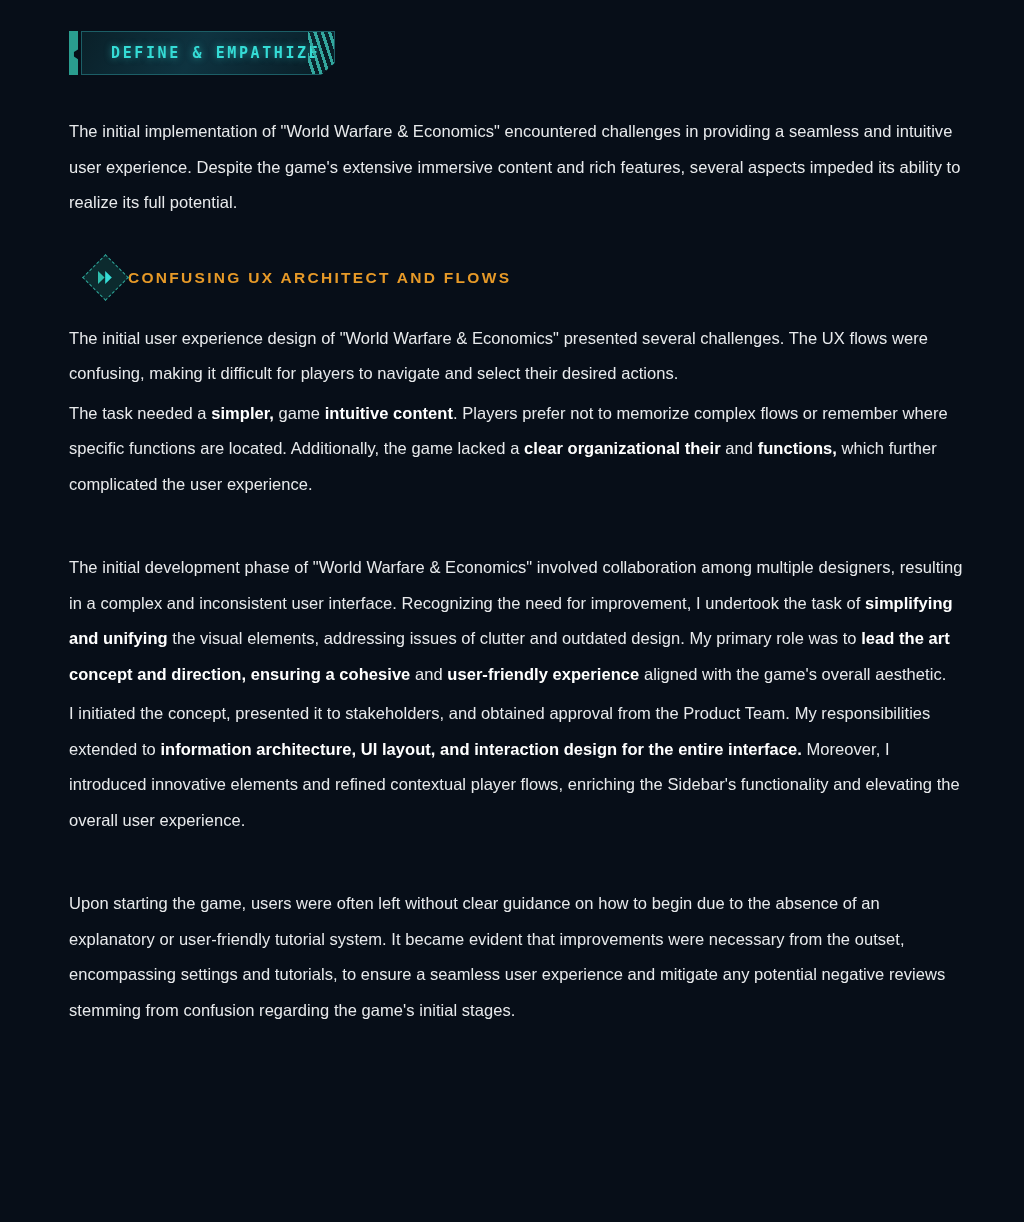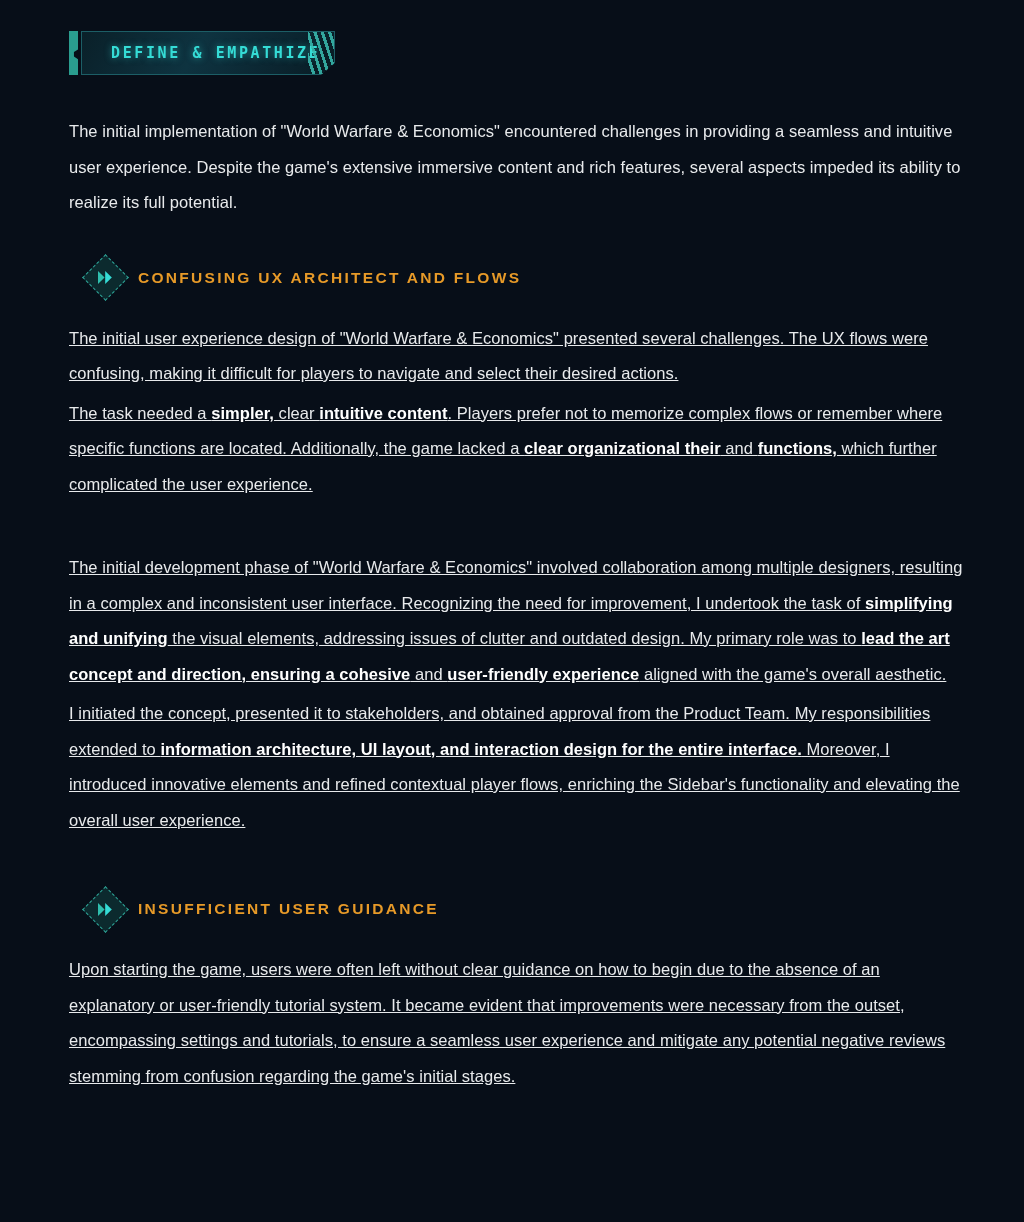--- a/index.html
+++ b/index.html
@@ -94,21 +94,21 @@
   .intro{
     margin-bottom:34px;
     max-width:895px;
   }
 
   
   .subsection{margin-bottom:18px;}
   .sub-head{
     display:flex;
     align-items:center;
-    gap:16px;
+    gap:6px;
     margin:0 0 20px 20px;
     height:46px;
   }
   .diamond{
     position:relative;
     width:33px;height:33px;
     flex:0 0 33px;
     transform:rotate(45deg);
     background:#0c2a2e;
     border:1.6px dashed #2fa79a;
@@ -123,21 +123,21 @@
   .sub-title{
     font-size:15.5px;
     font-weight:700;
     letter-spacing:2.3px;
     color:var(--accent-orange);
     text-transform:uppercase;
     white-space:nowrap;
   }
   .sub-body p{margin-bottom:0;}
   .sub-body p + p{margin-top:4px;}
-  .sub-body{max-width:900px;text-decoration:underline;}
+  .sub-body{max-width:900px;}
   .gap-lg{height:30px;}
 </style>
 </head>
 <body>
 
 <div class="page">
 
   <div class="badge-wrap">
     <div class="badge-bar"></div>
     <div class="badge-panel">
@@ -153,40 +153,31 @@
           <span class="diamond">
             <svg width="17" height="15" viewBox="0 0 17 15" aria-hidden="true">
               <path d="M1 1 L7.6 7.5 L1 14 Z" fill="#2fbfae"></path>
               <path d="M8.2 1 L14.8 7.5 L8.2 14 Z" fill="#35dcd6"></path>
             </svg>
           </span>
           <span class="sub-title">CONFUSING UX ARCHITECT AND FLOWS</span>
         </div>
         <div class="sub-body">
           <p><span>The initial user experience design of "World Warfare &amp; Economics" presented several challenges. The UX flows were confusing, making it difficult for players to navigate and select their desired actions.</span></p>
-          <p><span>The task needed a </span><b>simpler,</b><span> clear </span><b>intuitive content</b><span>. Players prefer not to memorize complex flows or remember where specific functions are located. Additionally, the game lacked a </span><b>clear organizational their</b><span> and </span><b>functions,</b><span> which further complicated the user experience.</span></p>
+          <p><span>The task needed a </span><b>simpler,</b><span> game </span><b>intuitive content</b><span>. Players prefer not to memorize complex flows or remember where specific functions are located. Additionally, the game lacked a </span><b>clear organizational their</b><span> and </span><b>functions,</b><span> which further complicated the user experience.</span></p>
         </div>
       </div>
       <div class="gap-lg"></div>
       <div class="subsection">
         <div class="sub-body">
           <p><span>The initial development phase of "World Warfare &amp; Economics" involved collaboration among multiple designers, resulting in a complex and inconsistent user interface. Recognizing the need for improvement, I undertook the task of </span><b>simplifying and unifying</b><span> the visual elements, addressing issues of clutter and outdated design. My primary role was to </span><b>lead the art concept and direction, ensuring a cohesive</b><span> and </span><b>user-friendly experience</b><span> aligned with the game's overall aesthetic.</span></p>
           <p><span>I initiated the concept, presented it to stakeholders, and obtained approval from the Product Team. My responsibilities extended to </span><b>information architecture, UI layout, and interaction design for the entire interface.</b><span> Moreover, I introduced innovative elements and refined contextual player flows, enriching the Sidebar's functionality and elevating the overall user experience.</span></p>
         </div>
       </div>
       <div class="gap-lg"></div>
       <div class="subsection">
-        <div class="sub-head">
-          <span class="diamond">
-            <svg width="17" height="15" viewBox="0 0 17 15" aria-hidden="true">
-              <path d="M1 1 L7.6 7.5 L1 14 Z" fill="#2fbfae"></path>
-              <path d="M8.2 1 L14.8 7.5 L8.2 14 Z" fill="#35dcd6"></path>
-            </svg>
-          </span>
-          <span class="sub-title">INSUFFICIENT USER GUIDANCE</span>
-        </div>
         <div class="sub-body">
           <p><span>Upon starting the game, users were often left without clear guidance on how to begin due to the absence of an explanatory or user-friendly tutorial system. It became evident that improvements were necessary from the outset, encompassing settings and tutorials, to ensure a seamless user experience and mitigate any potential negative reviews stemming from confusion regarding the game's initial stages.</span></p>
         </div>
       </div>
     </div>
 
 </div>
 
 </body></html>

